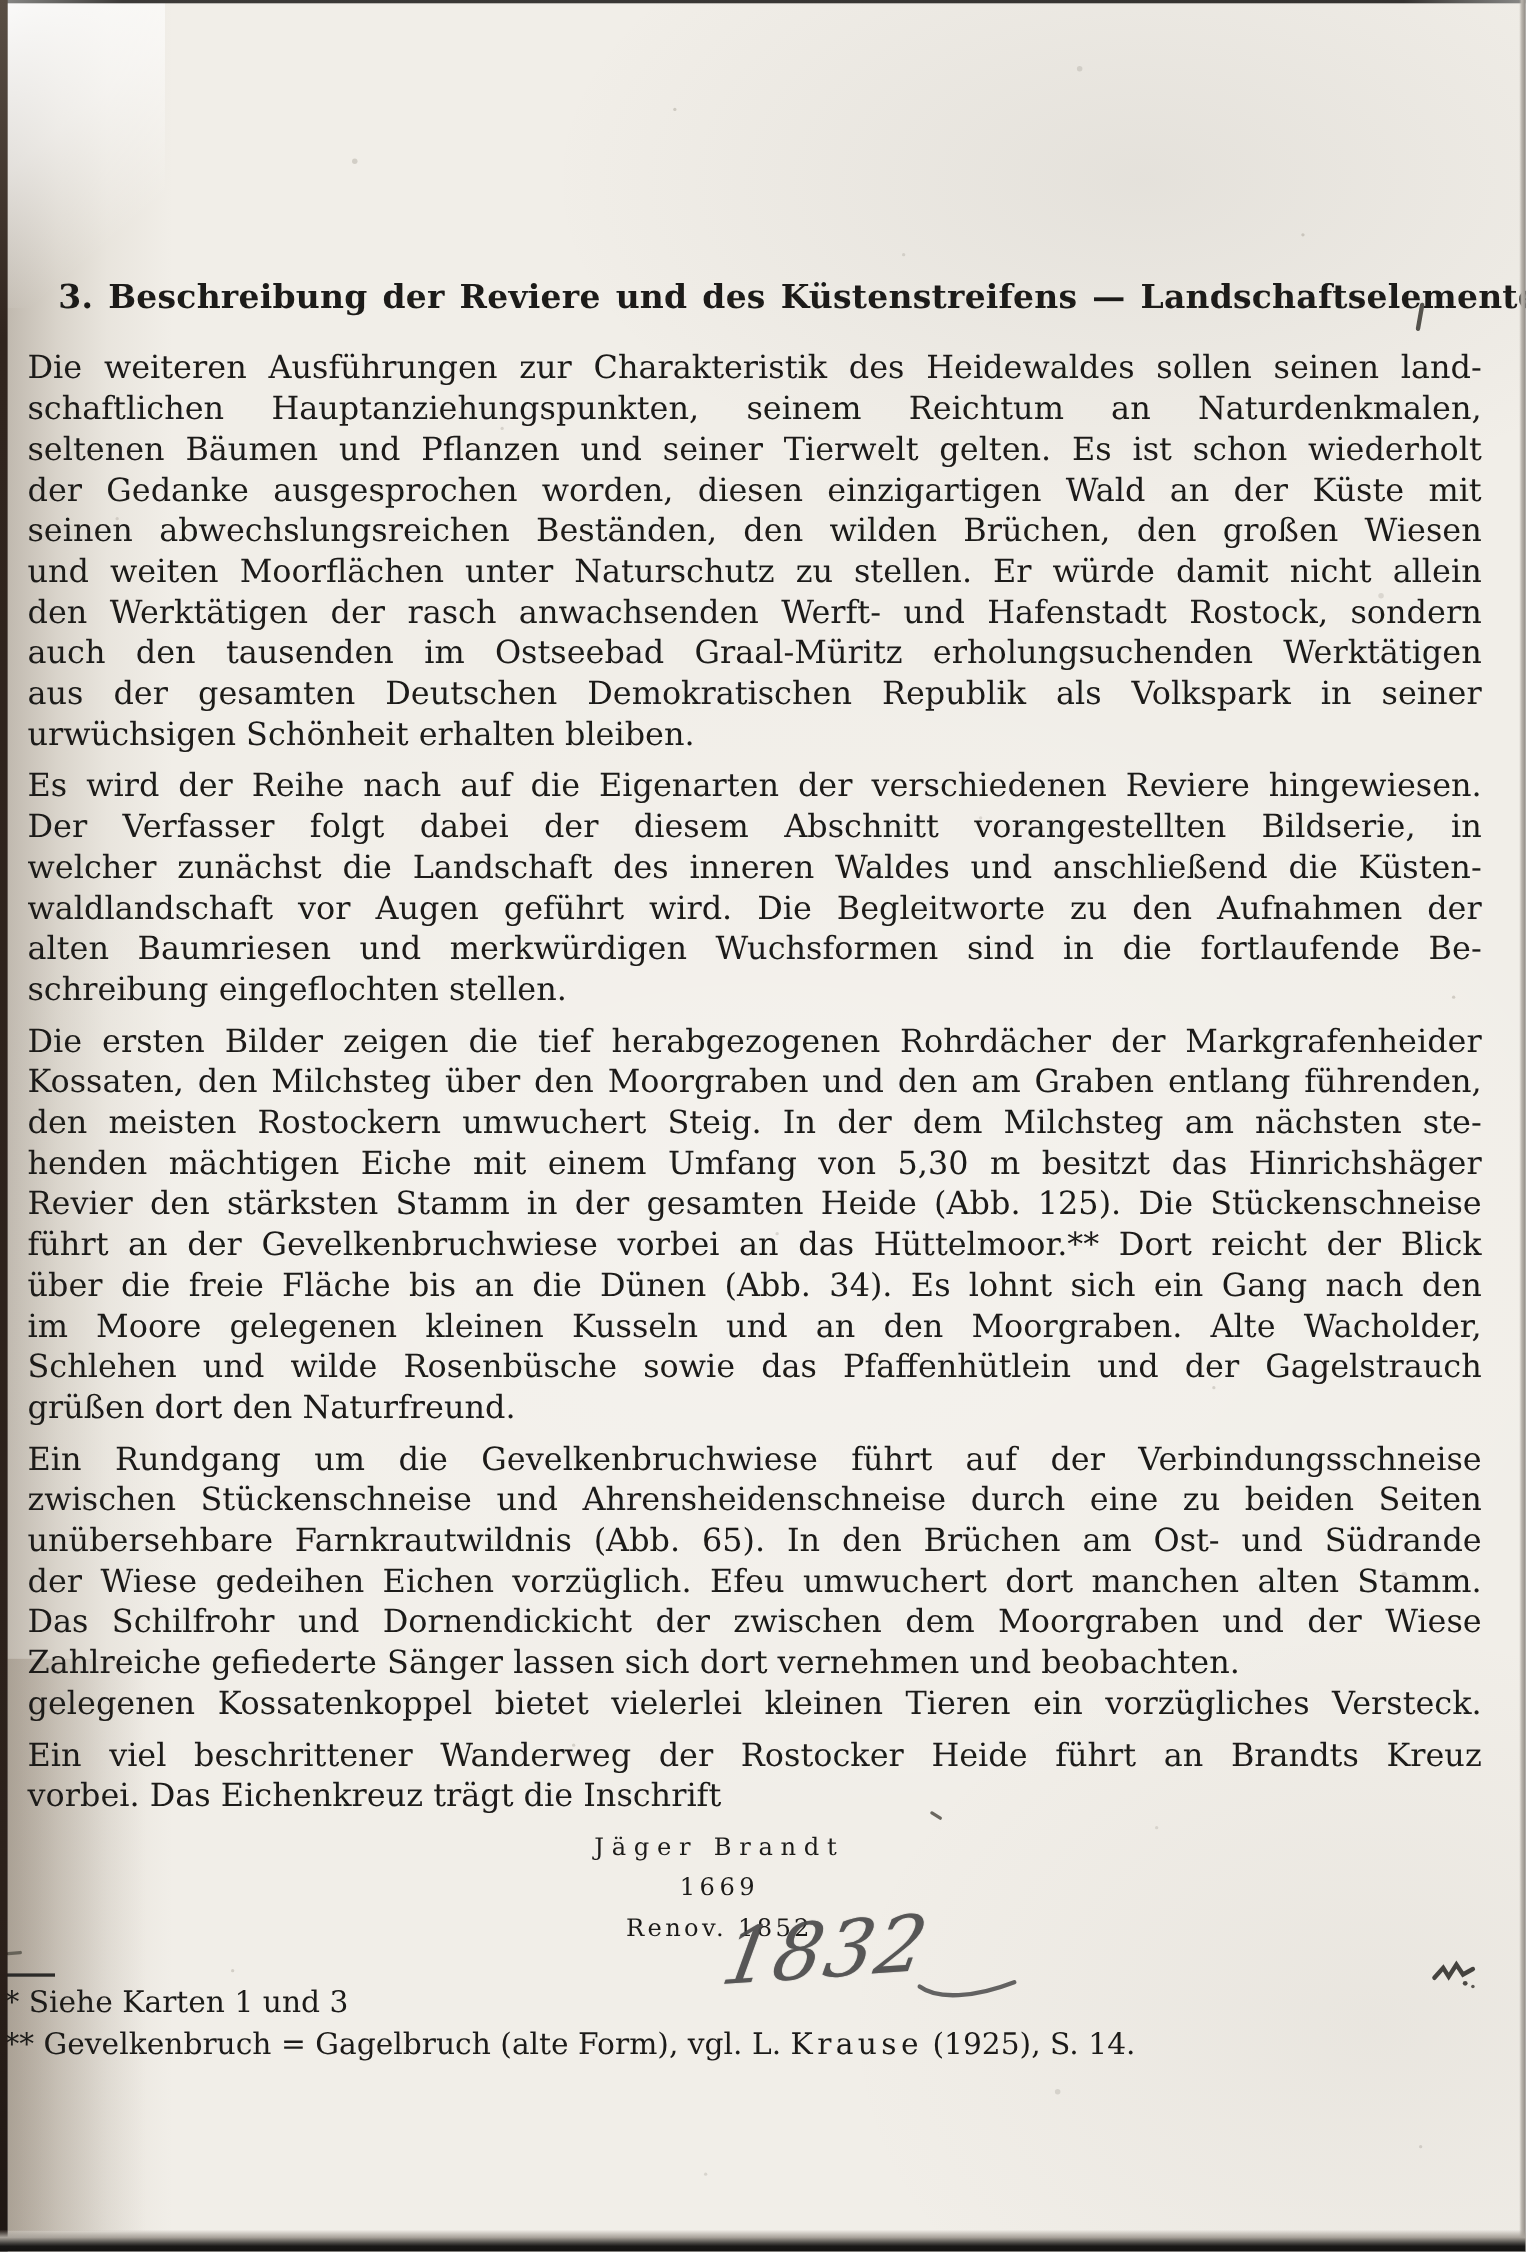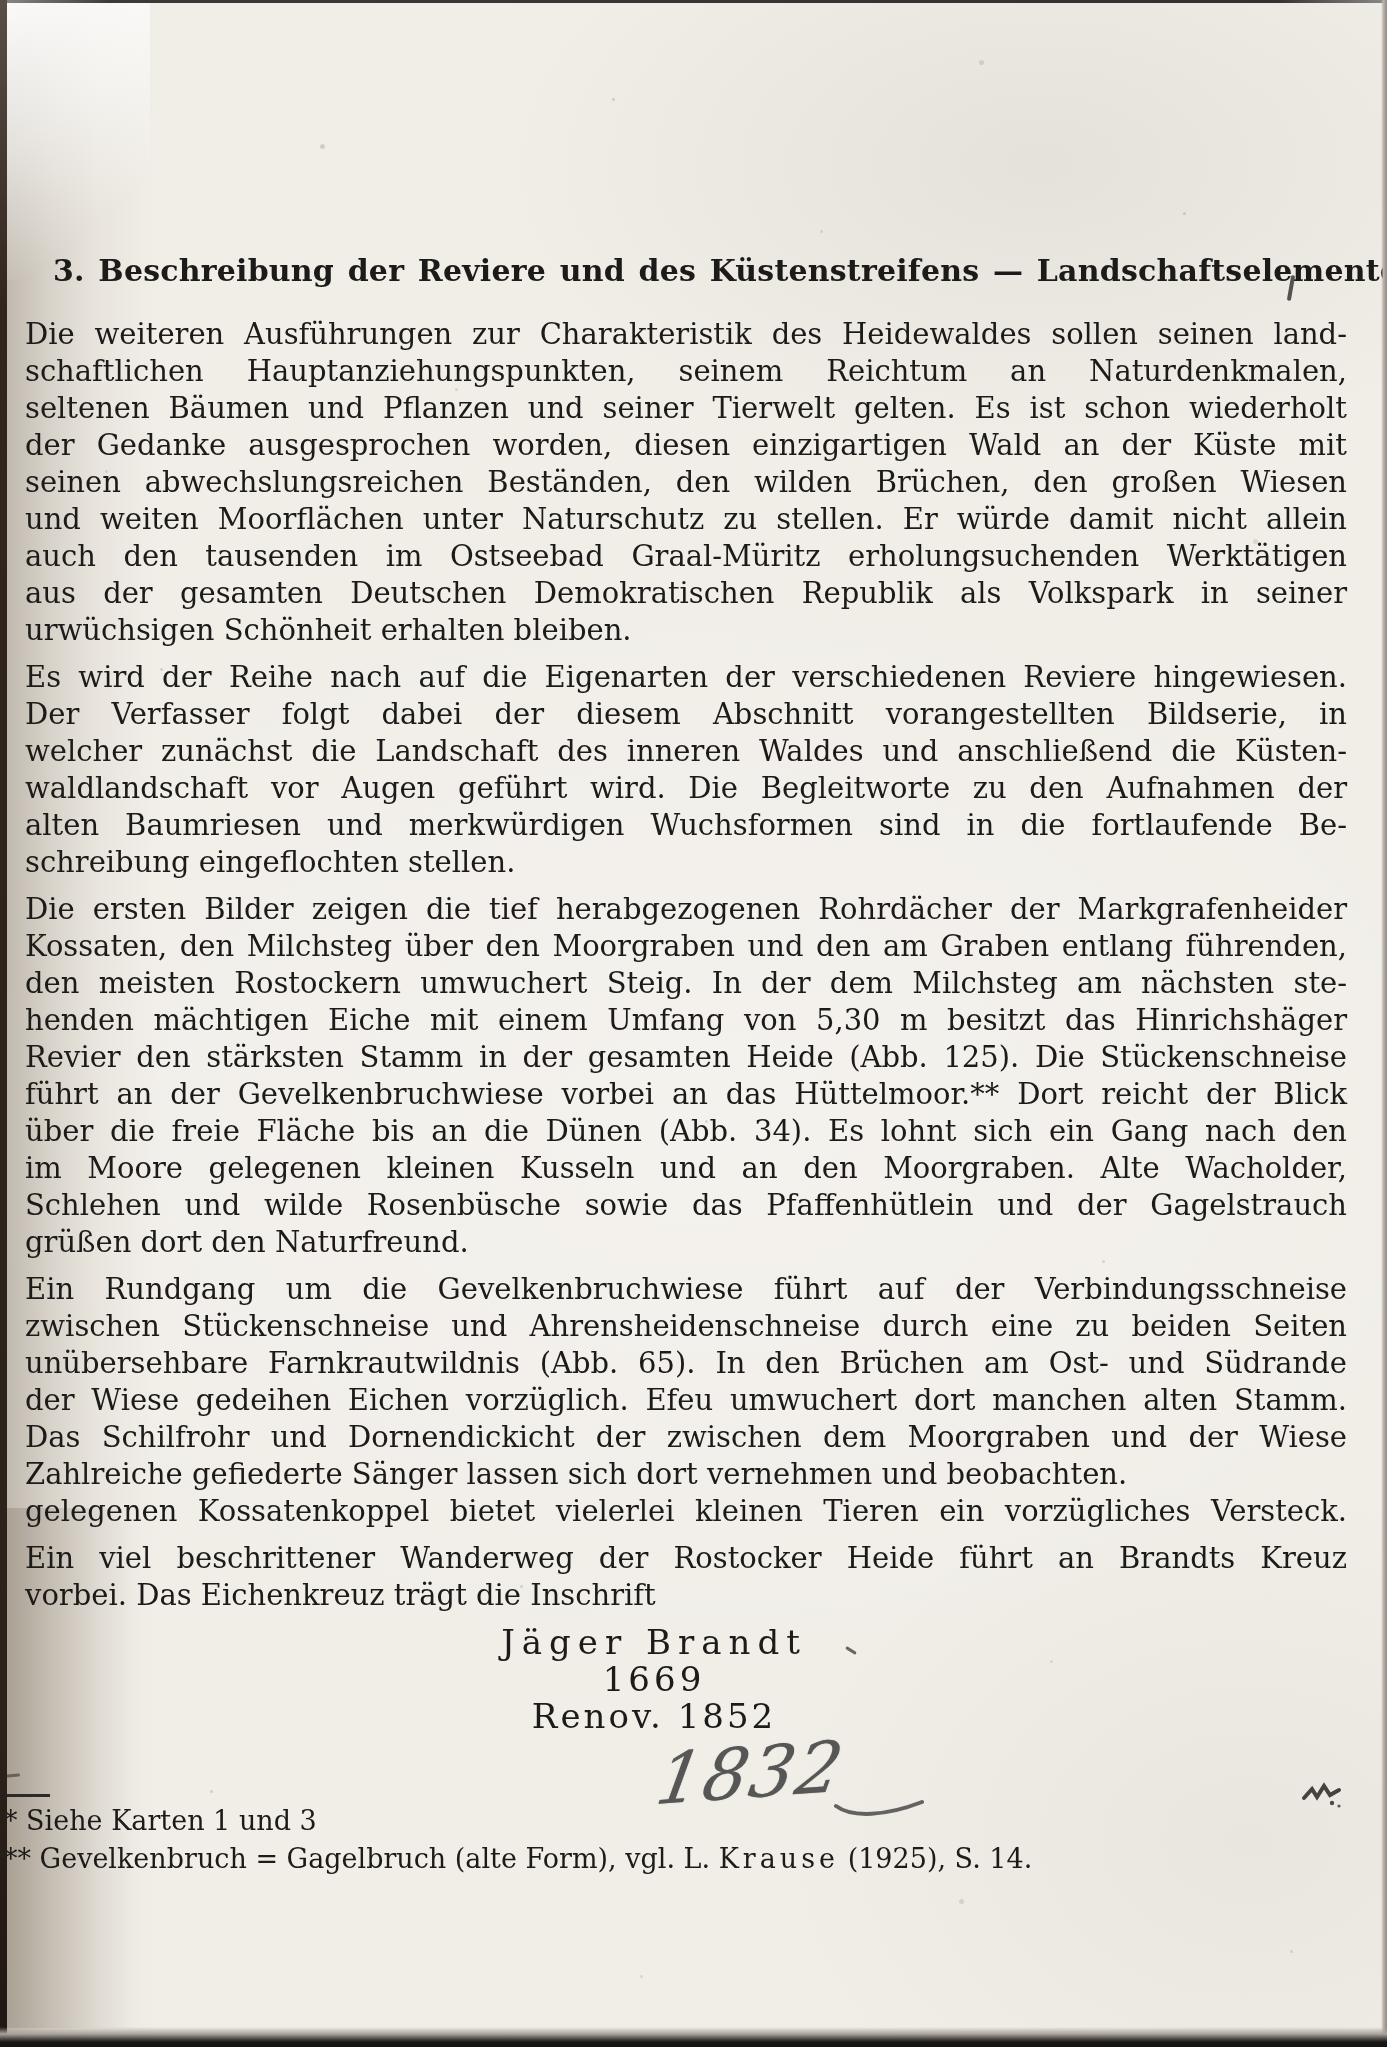--- a/index.html
+++ b/index.html
@@ -51,21 +51,21 @@
     background:linear-gradient(to bottom,rgba(150,145,138,0),#a8a29a 35%,#4a4844 60%,#191817 75%,#141312);}
   
   .text-block{position:absolute;left:25px;width:1322px;top:250px;}
   .heading{
     font-weight:bold;font-size:30px;line-height:42px;margin:0 0 24px 0;
     padding-left:28px;white-space:nowrap;word-spacing:3px;letter-spacing:.2px;
   }
   .para{margin:0 0 10px 0;}
   .line{font-size:29px;line-height:37px;text-align:justify;text-align-last:justify;}
   .line.last{text-align-last:left;}
-  .inscription{margin-top:0;text-align:center;padding-right:64px;font-size:34px;line-height:37px;}
+  .inscription{margin-top:0;text-align:center;padding-right:64px;font-size:22px;line-height:37px;}
   .insc-1{letter-spacing:7px;}
   .insc-2{letter-spacing:4px;}
   .insc-3{letter-spacing:3px;}
   
   .footnote-area{position:absolute;left:4px;top:1770px;width:1322px;font-size:27px;line-height:36px;}
   .fn-pre-dash{position:absolute;top:4px;left:2px;width:14px;height:3px;background:#666258;transform:rotate(-5deg);border-radius:2px;}
   .fn-rule{margin-top:24px;width:46px;height:3px;background:#2b2a28;}
   .footnote{margin-top:6px;}
   .footnote + .footnote{margin-top:2px;}
   .sperr{letter-spacing:4px;}
@@ -97,20 +97,21 @@
     <h1 class="heading">3. Beschreibung der Reviere und des Küstenstreifens — Landschaftselemente*</h1>
 
     <div id="paragraphs">
         <div class="para">
           <div class="line">Die weiteren Ausführungen zur Charakteristik des Heidewaldes sollen seinen land-</div>
           <div class="line">schaftlichen Hauptanziehungspunkten, seinem Reichtum an Naturdenkmalen,</div>
           <div class="line">seltenen Bäumen und Pflanzen und seiner Tierwelt gelten. Es ist schon wiederholt</div>
           <div class="line">der Gedanke ausgesprochen worden, diesen einzigartigen Wald an der Küste mit</div>
           <div class="line">seinen abwechslungsreichen Beständen, den wilden Brüchen, den großen Wiesen</div>
           <div class="line">und weiten Moorflächen unter Naturschutz zu stellen. Er würde damit nicht allein</div>
+          <div class="line">den Werktätigen der rasch anwachsenden Werft- und Hafenstadt Rostock, sondern</div>
           <div class="line">auch den tausenden im Ostseebad Graal-Müritz erholungsuchenden Werktätigen</div>
           <div class="line">aus der gesamten Deutschen Demokratischen Republik als Volkspark in seiner</div>
           <div class="line last">urwüchsigen Schönheit erhalten bleiben.</div>
         </div>
         <div class="para">
           <div class="line">Es wird der Reihe nach auf die Eigenarten der verschiedenen Reviere hingewiesen.</div>
           <div class="line">Der Verfasser folgt dabei der diesem Abschnitt vorangestellten Bildserie, in</div>
           <div class="line">welcher zunächst die Landschaft des inneren Waldes und anschließend die Küsten-</div>
           <div class="line">waldlandschaft vor Augen geführt wird. Die Begleitworte zu den Aufnahmen der</div>
           <div class="line">alten Baumriesen und merkwürdigen Wuchsformen sind in die fortlaufende Be-</div>

